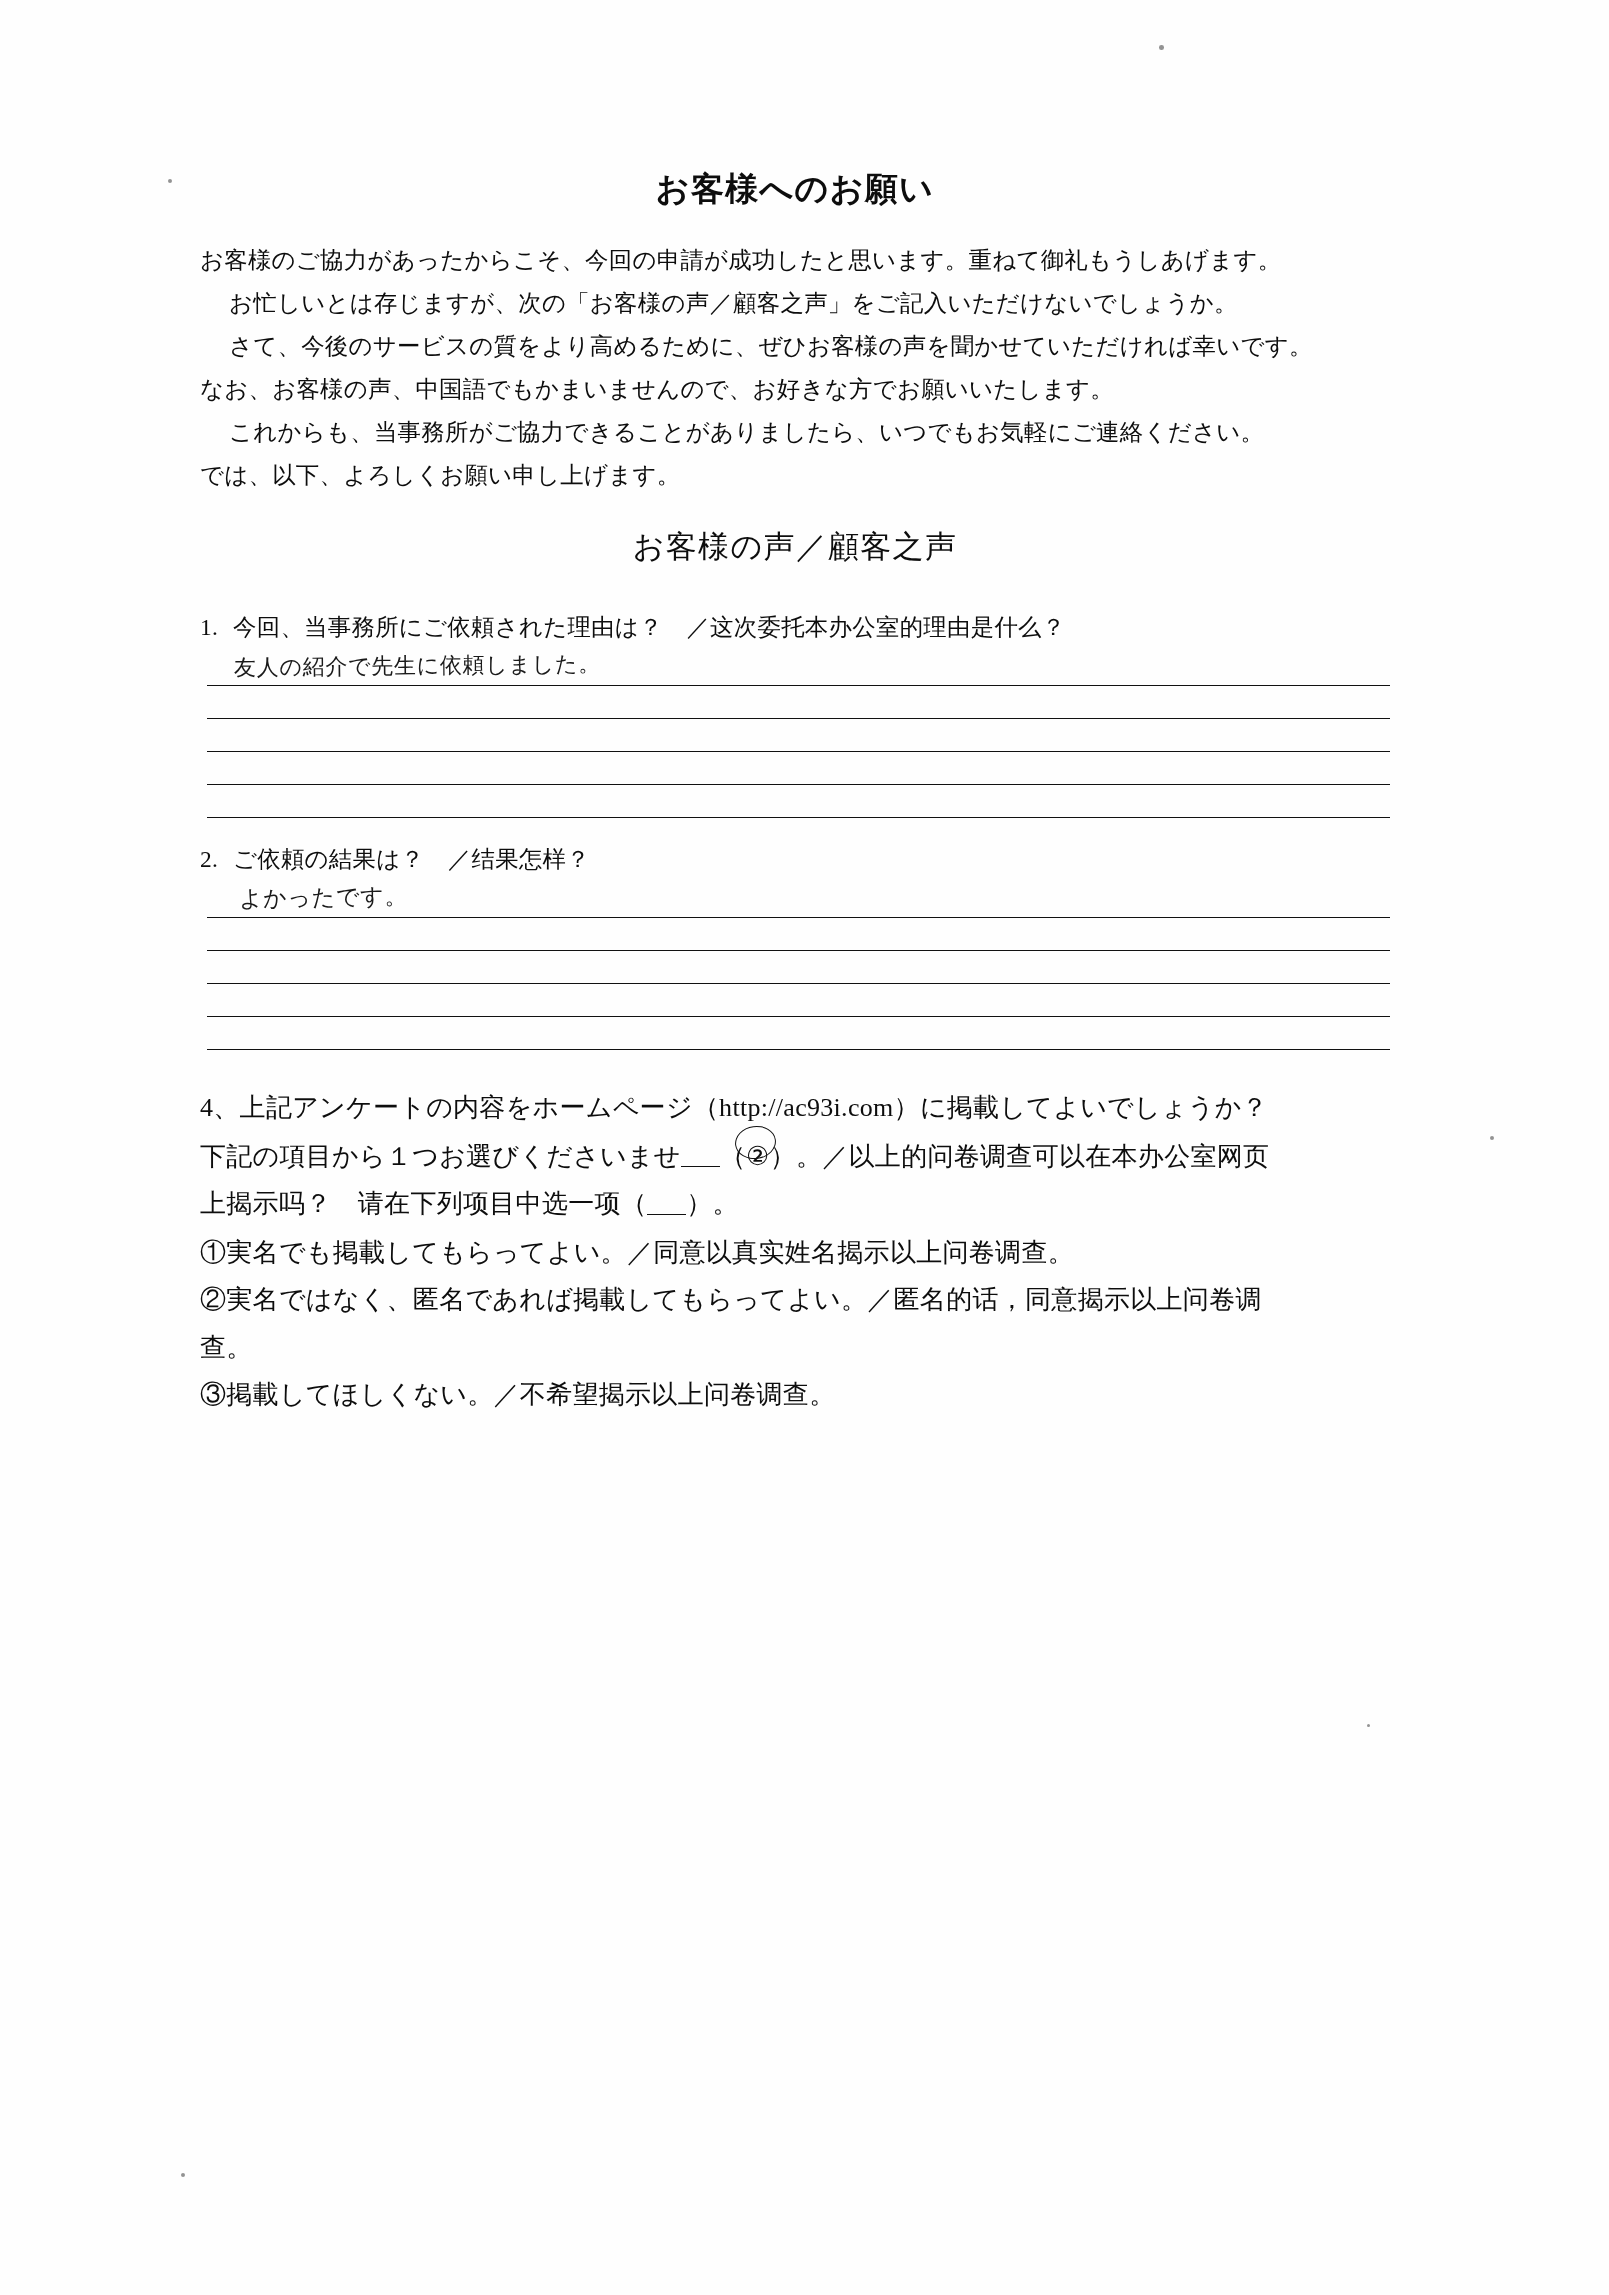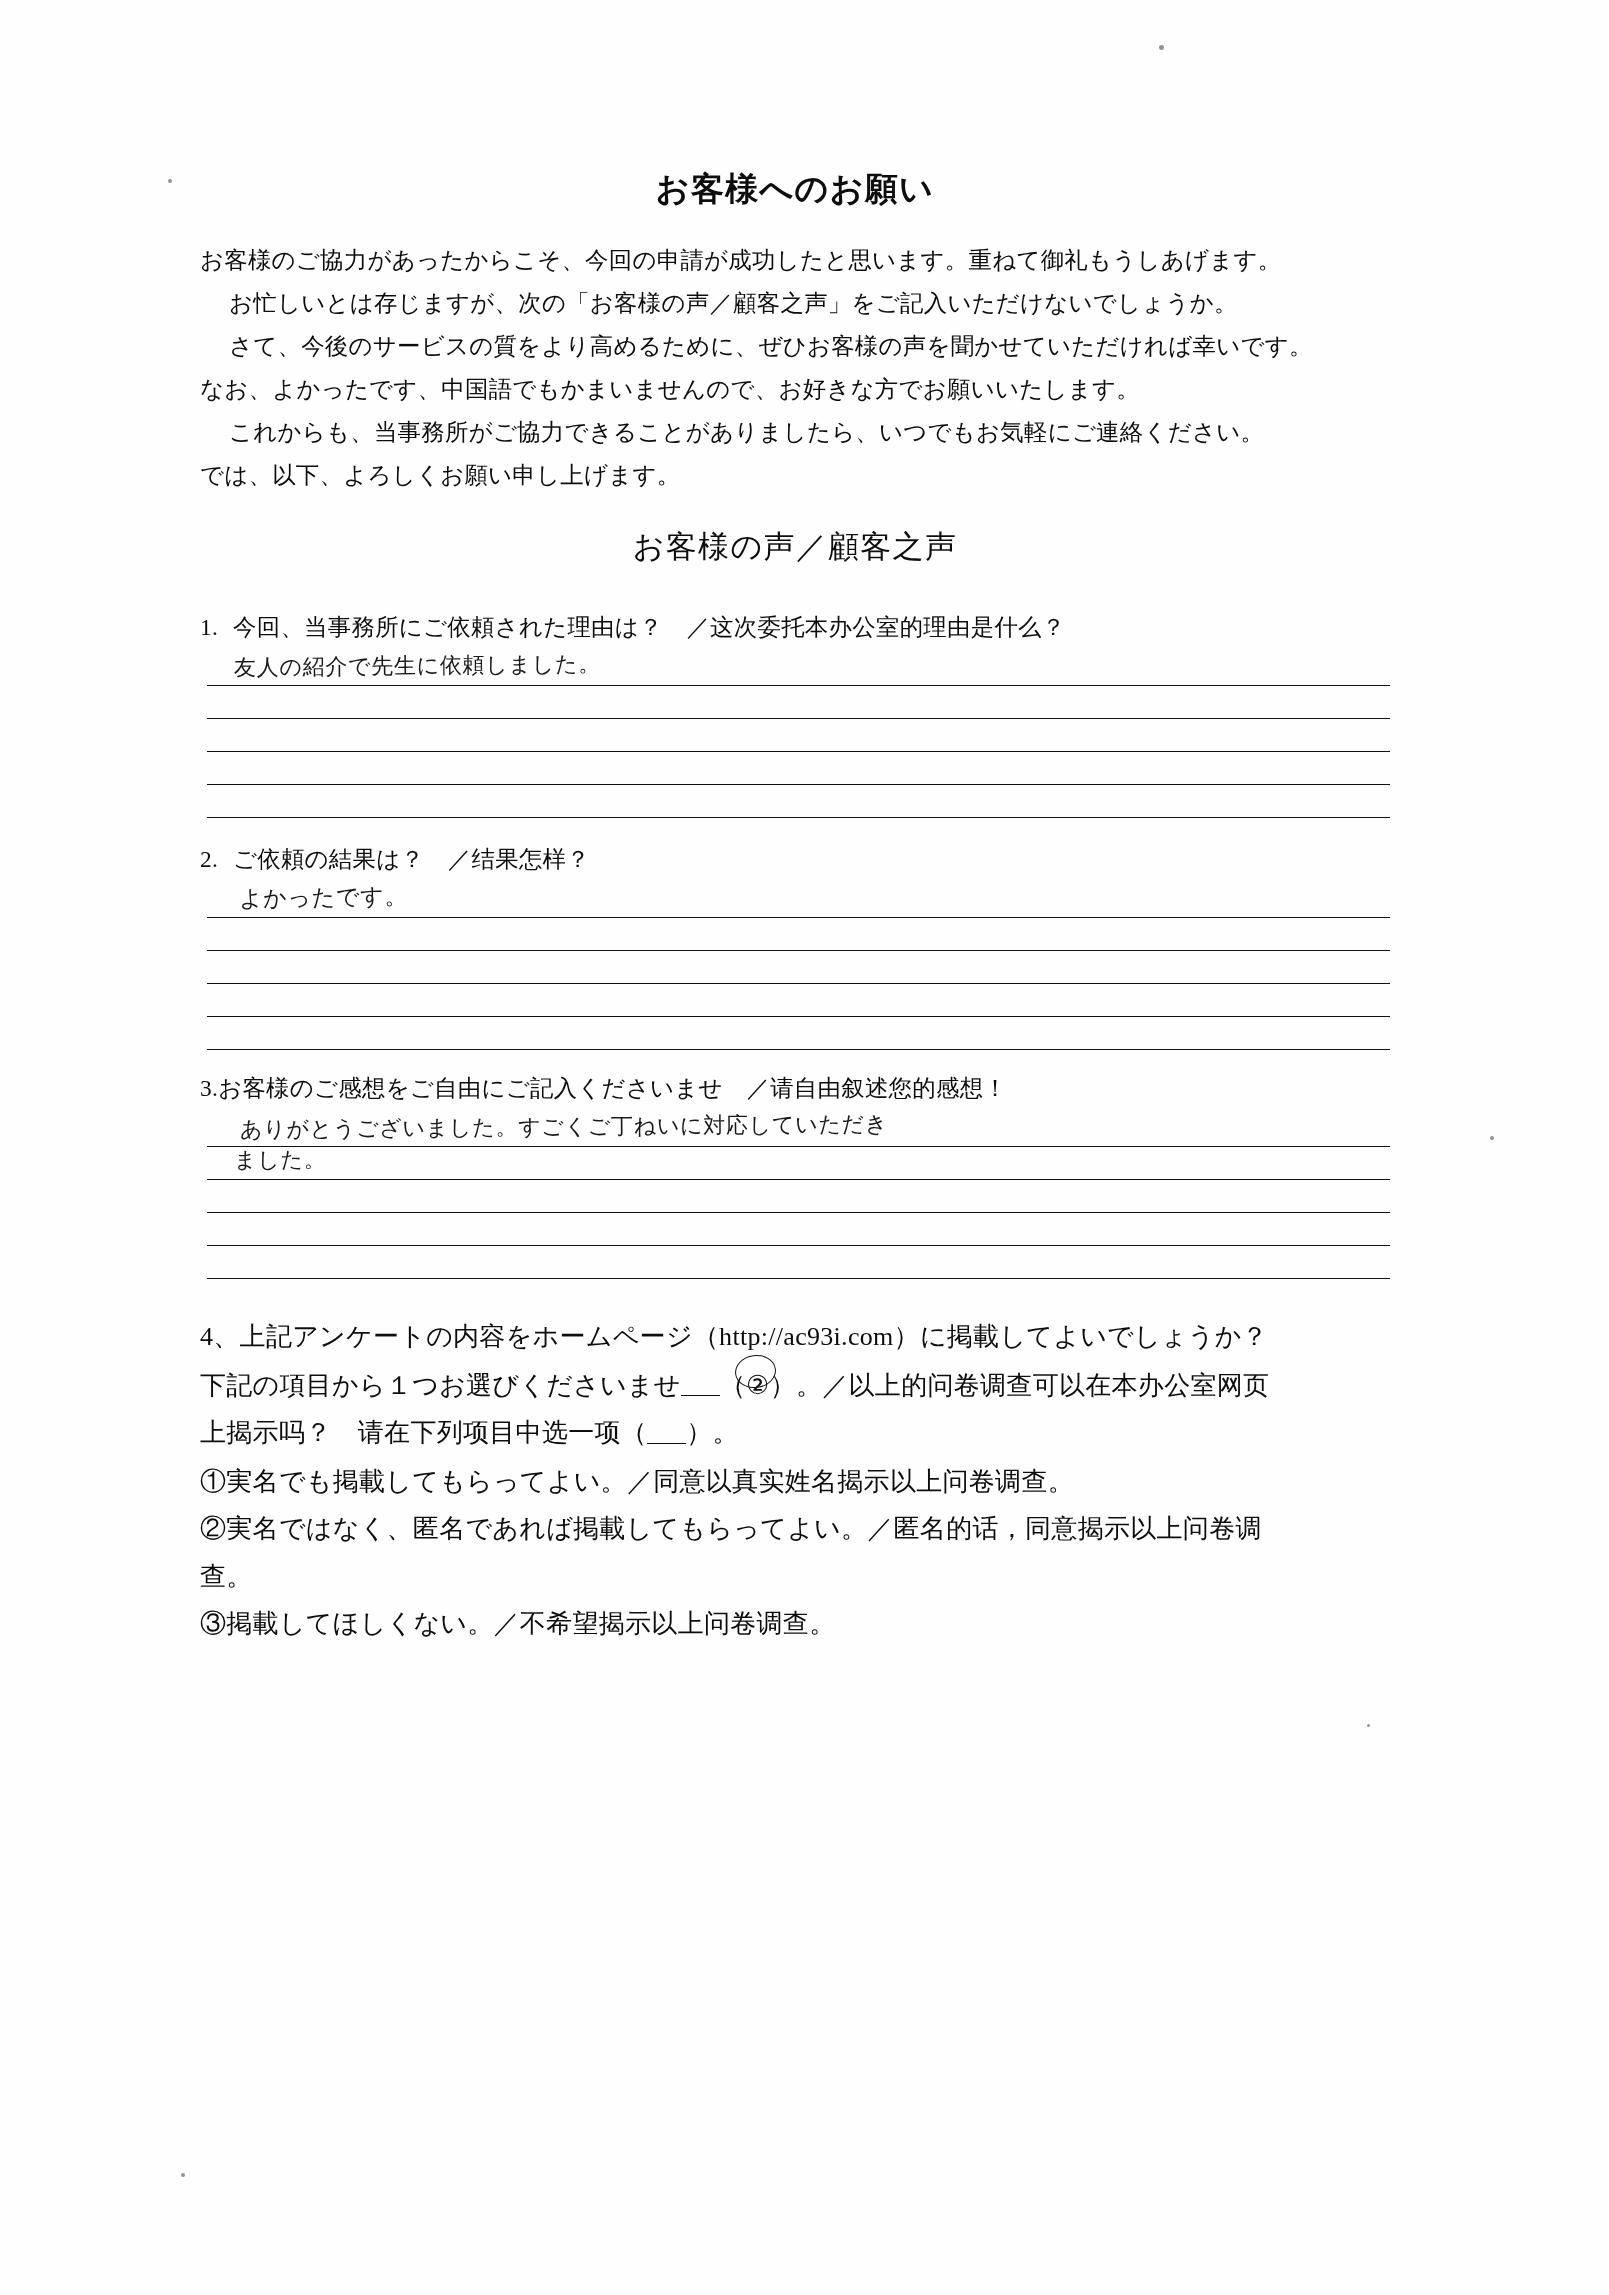--- a/index.html
+++ b/index.html
@@ -164,21 +164,21 @@
     <span class="speck" style="left:181px;top:2173px;width:4px;height:4px;"></span>
     <span class="speck" style="left:1367px;top:1724px;width:3.3px;height:3.3px;"></span>
 
     <div class="content">
 
       <h1 class="doc-title">お客様へのお願い</h1>
 
       <p class="para">お客様のご協力があったからこそ、今回の申請が成功したと思います。重ねて御礼もうしあげます。</p>
       <p class="para indent">お忙しいとは存じますが、次の「お客様の声／顧客之声」をご記入いただけないでしょうか。</p>
       <p class="para indent">さて、今後のサービスの質をより高めるために、ぜひお客様の声を聞かせていただければ幸いです。</p>
-      <p class="para">なお、よかったです、中国語でもかまいませんので、お好きな方でお願いいたします。</p>
+      <p class="para">なお、お客様の声、中国語でもかまいませんので、お好きな方でお願いいたします。</p>
       <p class="para indent">これからも、当事務所がご協力できることがありましたら、いつでもお気軽にご連絡ください。</p>
       <p class="para">では、以下、よろしくお願い申し上げます。</p>
 
       <h2 class="section-title">お客様の声／顧客之声</h2>
 
       <div>
         <p class="q-label">
           <span class="q-num">1.</span><span>今回、当事務所にご依頼された理由は？　／这次委托本办公室的理由是什么？</span>
         </p>
         <div class="answer-block">
@@ -200,36 +200,20 @@
           <div class="ruled first">
             <span class="handwriting hw2">よかったです。</span>
           </div>
           <div class="ruled"></div>
           <div class="ruled"></div>
           <div class="ruled"></div>
           <div class="ruled"></div>
         </div>
       </div>
 
-      <div style="margin-top:20px;">
-        <p class="q-label">
-          <span>3.</span><span>お客様のご感想をご自由にご記入くださいませ　／请自由叙述您的感想！</span>
-        </p>
-        <div class="answer-block">
-          <div class="ruled first">
-            <span class="handwriting hw3a">ありがとうございました。すごくご丁ねいに対応していただき</span>
-          </div>
-          <div class="ruled">
-            <span class="handwriting hw3b">ました。</span>
-          </div>
-          <div class="ruled"></div>
-          <div class="ruled"></div>
-          <div class="ruled"></div>
-        </div>
-      </div>
 
       <div class="q4">
         <p>
           <span>4、上記アンケートの内容をホームページ（</span><span class="url">http://ac93i.com</span><span>）に掲載してよいでしょうか？</span>
         </p>
         <p>
           <span>下記の項目から１つお選びくださいませ</span><span class="underline-gap"></span>（<span class="circled"><span class="ring"></span><span>②</span></span>）<span>。／以上的问卷调查可以在本办公室网页</span>
         </p>
         <p>
           <span>上揭示吗？　请在下列项目中选一项</span>（<span class="underline-gap"></span>）<span>。</span>

